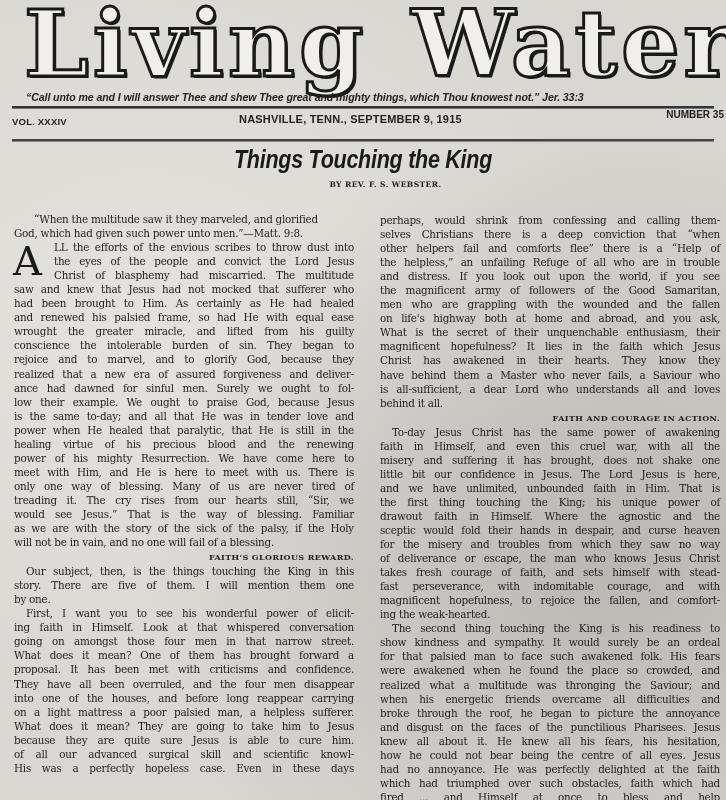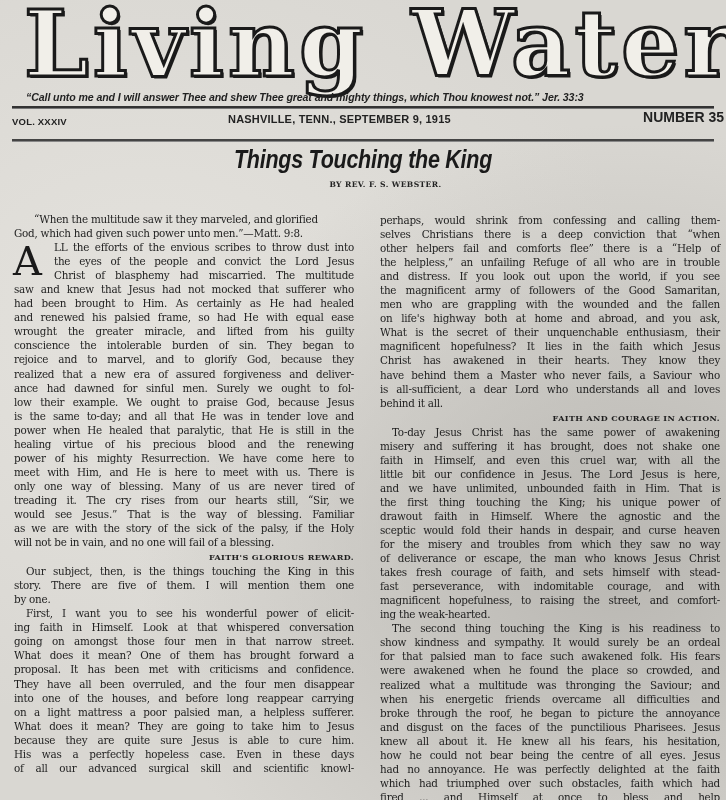--- a/index.html
+++ b/index.html
@@ -28,22 +28,22 @@
     position: absolute; left: 10px; top: 91px; width: 706px;
     font-family: "Liberation Sans", sans-serif; font-style: italic; font-weight: bold;
     font-size: 10.6px; color: #222; white-space: nowrap; letter-spacing: -0.1px;
   }
   .rule-top { position: absolute; left: 12px; top: 106px; width: 702px; height: 2px; background: #333; border-bottom: 1px solid #777; }
   .dateline {
     position: absolute; left: 0; top: 111px; width: 726px; height: 16px;
     font-family: Liberation Sans, sans-serif; font-size: 9.5px; color: #222; padding-left: 10px;
   }
   .vol { position: absolute; left: 12px; top: 5px; font-weight: bold; letter-spacing: 0.2px; }
-  .place { position: absolute; left: 228px; top: 2px; font-size: 11px; font-weight: bold; letter-spacing: 0.2px; }
-  .number { position: absolute; right: 12px; top: -2px; font-weight: bold; font-size: 14px; }
+  .place { position: absolute; left: 239px; top: 2px; font-size: 11px; font-weight: bold; letter-spacing: 0.2px; }
+  .number { position: absolute; right: 12px; top: -2px; font-weight: bold; font-size: 10px; }
   .rule-mid { position: absolute; left: 12px; top: 139px; width: 702px; height: 2px; background: #444; border-bottom: 1px solid #888; }
   .article-title {
     position: absolute; left: 0; top: 145px; width: 726px; text-align: center;
     font-family: "Liberation Sans", sans-serif; font-style: italic; font-weight: bold;
     font-size: 25px; color: #1a1a1a; letter-spacing: -0.3px;
     transform: scaleX(0.86);
   }
   .byline {
     position: absolute; left: 0; top: 180px; width: 726px; text-align: center;
     font-size: 7.6px; font-weight: bold; letter-spacing: 0.4px; color: #222;
@@ -135,22 +135,22 @@
     <span class="line para-start">First, I want you to see his wonderful power of elicit-</span>
     <span class="line">ing faith in Himself.  Look at that whispered conversation</span>
     <span class="line">going on amongst those four men in that narrow street.</span>
     <span class="line">What does it mean?  One of them has brought forward a</span>
     <span class="line">proposal.  It has been met with criticisms and confidence.</span>
     <span class="line">They have all been overruled, and the four men disappear</span>
     <span class="line">into one of the houses, and before long reappear carrying</span>
     <span class="line">on a light mattress a poor palsied man, a helpless sufferer.</span>
     <span class="line">What does it mean?  They are going to take him to Jesus</span>
     <span class="line">because they are quite sure Jesus is able to cure him.</span>
+    <span class="line">of all our advanced surgical skill and scientific knowl-</span>
     <span class="line">His was a perfectly hopeless case.  Even in these days</span>
-    <span class="line">of all our advanced surgical skill and scientific knowl-</span>
   </div>
 </div>
 
 <div class="col col-right">
   <div>
     <span class="line">perhaps, would shrink from confessing and calling them-</span>
     <span class="line">selves Christians there is a deep conviction that “when</span>
     <span class="line">other helpers fail and comforts flee” there is a “Help of</span>
     <span class="line">the helpless,” an unfailing Refuge of all who are in trouble</span>
     <span class="line">and distress.  If you look out upon the world, if you see</span>
@@ -160,32 +160,32 @@
     <span class="line">What is the secret of their unquenchable enthusiasm, their</span>
     <span class="line">magnificent hopefulness?  It lies in the faith which Jesus</span>
     <span class="line">Christ has awakened in their hearts.  They know they</span>
     <span class="line">have behind them a Master who never fails, a Saviour who</span>
     <span class="line">is all-sufficient, a dear Lord who understands all and loves</span>
     <span class="line last">behind it all.</span>
   </div>
   <span class="subhead">FAITH AND COURAGE IN ACTION.</span>
   <div>
     <span class="line para-start">To-day Jesus Christ has the same power of awakening</span>
+    <span class="line">faith in Himself, and even this cruel war, with all the</span>
     <span class="line">misery and suffering it has brought, does not shake one</span>
-    <span class="line">faith in Himself, and even this cruel war, with all the</span>
     <span class="line">little bit our confidence in Jesus.  The Lord Jesus is here,</span>
     <span class="line">and we have unlimited, unbounded faith in Him.  That is</span>
     <span class="line">the first thing touching the King; his unique power of</span>
     <span class="line">drawout faith in Himself.  Where the agnostic and the</span>
     <span class="line">sceptic would fold their hands in despair, and curse heaven</span>
     <span class="line">for the misery and troubles from which they saw no way</span>
     <span class="line">of deliverance or escape, the man who knows Jesus Christ</span>
     <span class="line">takes fresh courage of faith, and sets himself with stead-</span>
     <span class="line">fast perseverance, with indomitable courage, and with</span>
-    <span class="line">magnificent hopefulness, to raising the street, and comfort-</span>
+    <span class="line">magnificent hopefulness, to rejoice the fallen, and comfort-</span>
     <span class="line last">ing the weak-hearted.</span>
   </div>
   <div>
     <span class="line para-start">The second thing touching the King is his readiness to</span>
     <span class="line">show kindness and sympathy.  It would surely be an ordeal</span>
     <span class="line">for that palsied man to face such awakened folk.  His fears</span>
     <span class="line">were awakened when he found the place so crowded, and</span>
     <span class="line">realized what a multitude was thronging the Saviour; and</span>
     <span class="line">when his energetic friends overcame all difficulties and</span>
     <span class="line">broke through the roof, he began to picture the annoyance</span>

